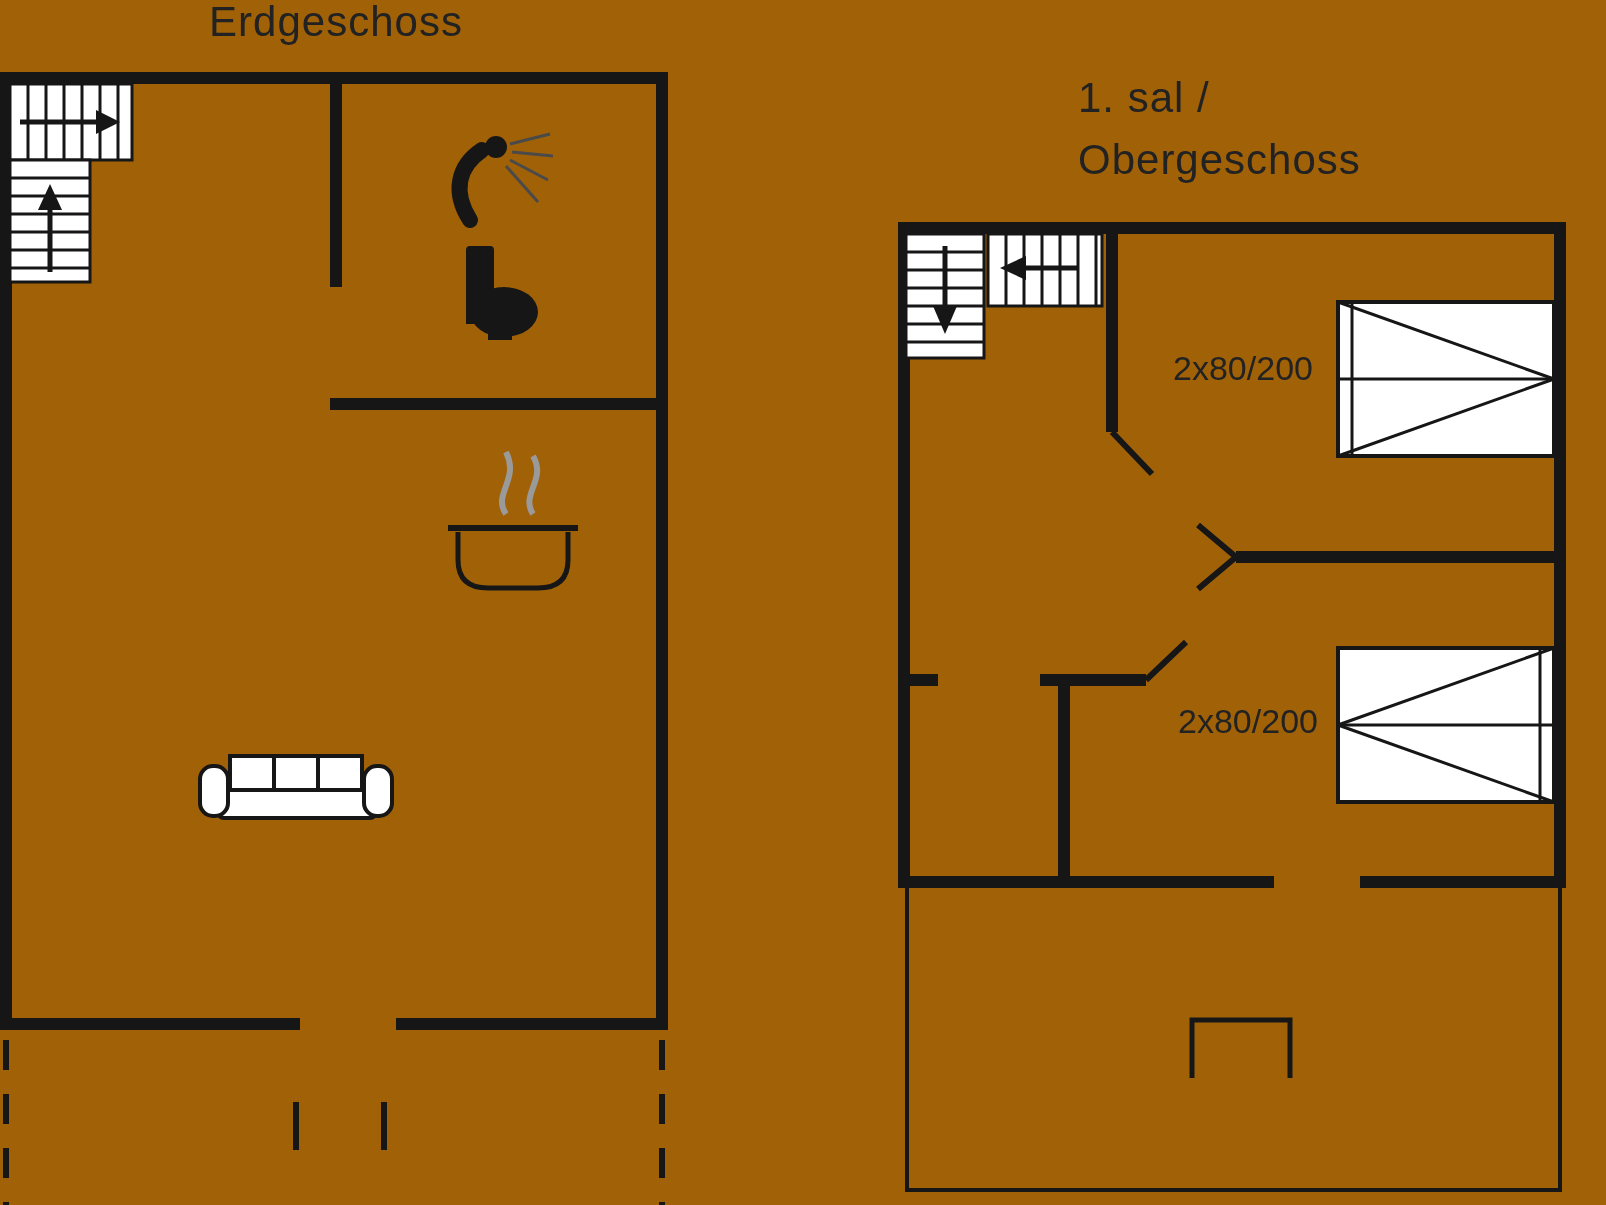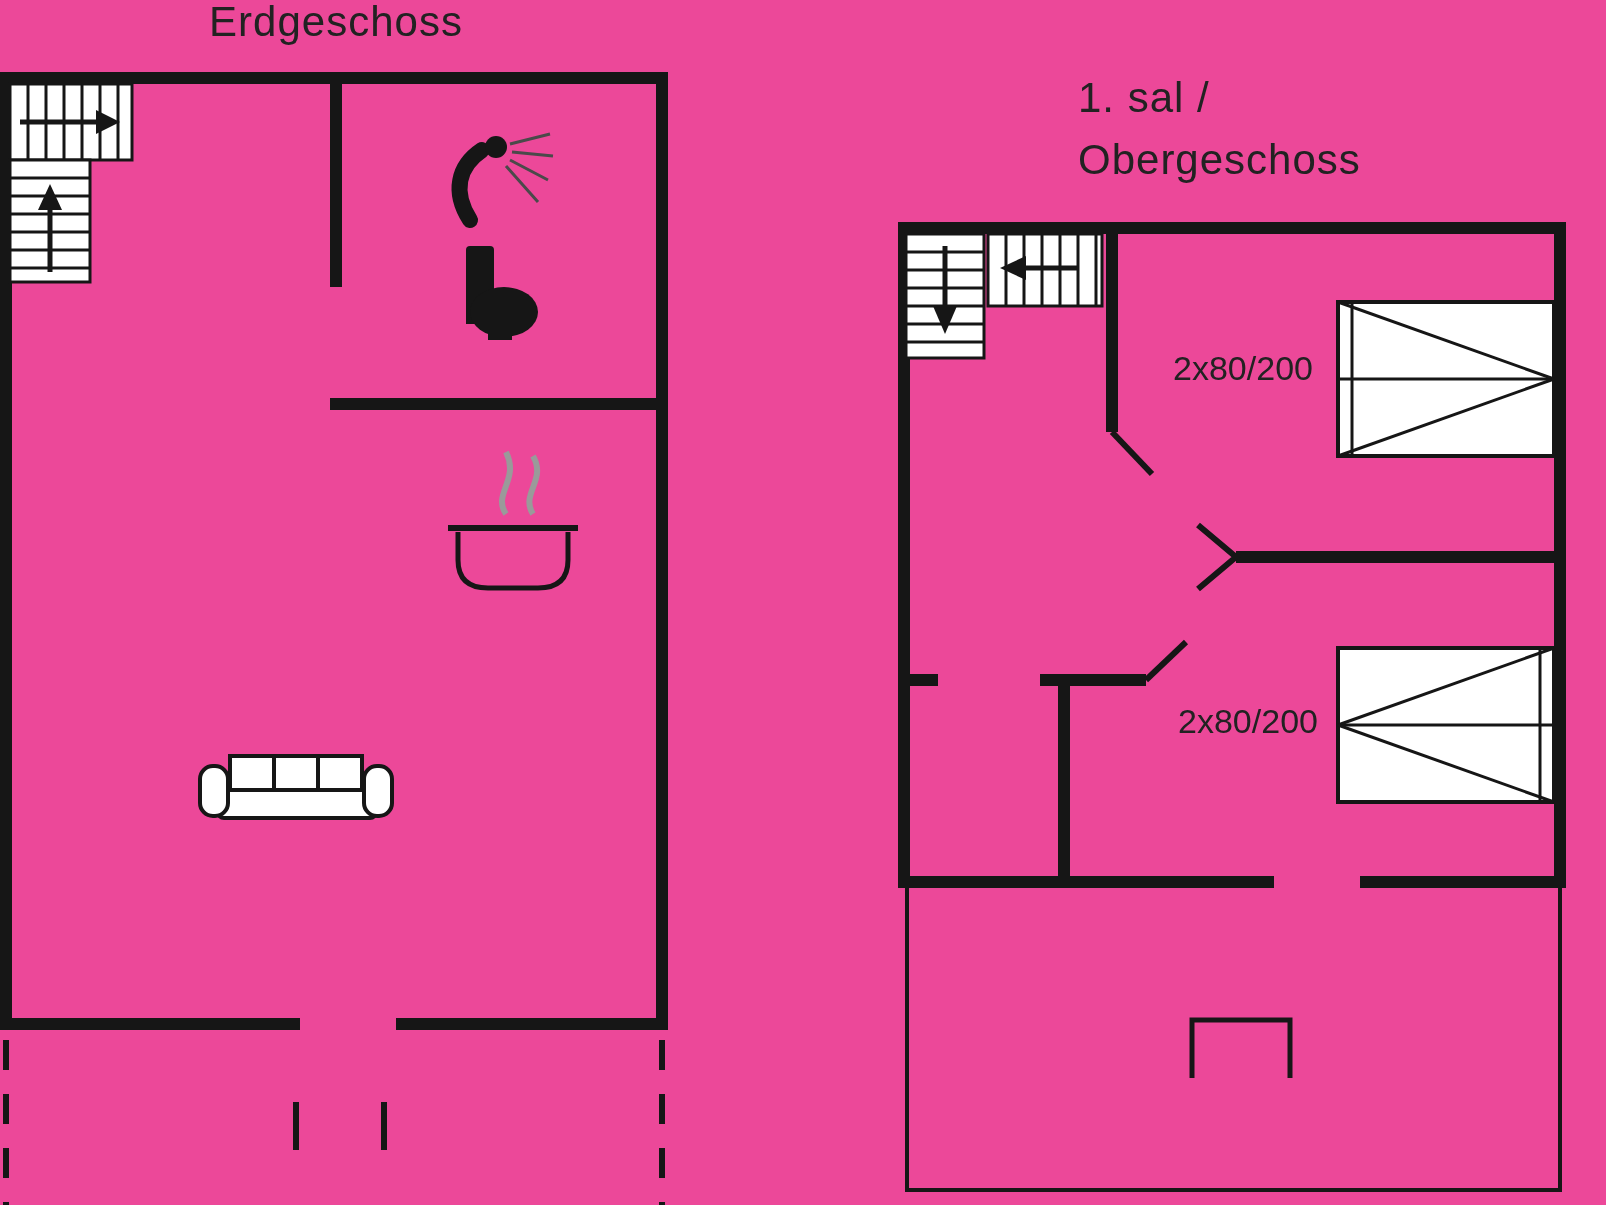--- a/index.html
+++ b/index.html
@@ -1,20 +1,20 @@
 <!DOCTYPE html>
 <html><head>
 <meta charset="utf-8">
 <style>
   html,body{margin:0;padding:0;}
   body{background:#ffffff;}
   .page{
     position:relative;
     width:1606px;height:1205px;
-    background:#ec4899;
+    background:#a16207;
     font-family:"Liberation Sans", sans-serif;
     overflow:hidden;
   }
   .plan-svg{position:absolute;left:0;top:0;}
   .wall{fill:#161616;stroke:none;}
   .ln{stroke:#161616;fill:none;}
   .fillblk{fill:#161616;stroke:none;}
   .whitefill{fill:#ffffff;}
   .steam{stroke:#9a9a9a;fill:none;}
   .spray{stroke:#4a4a4a;fill:none;}

